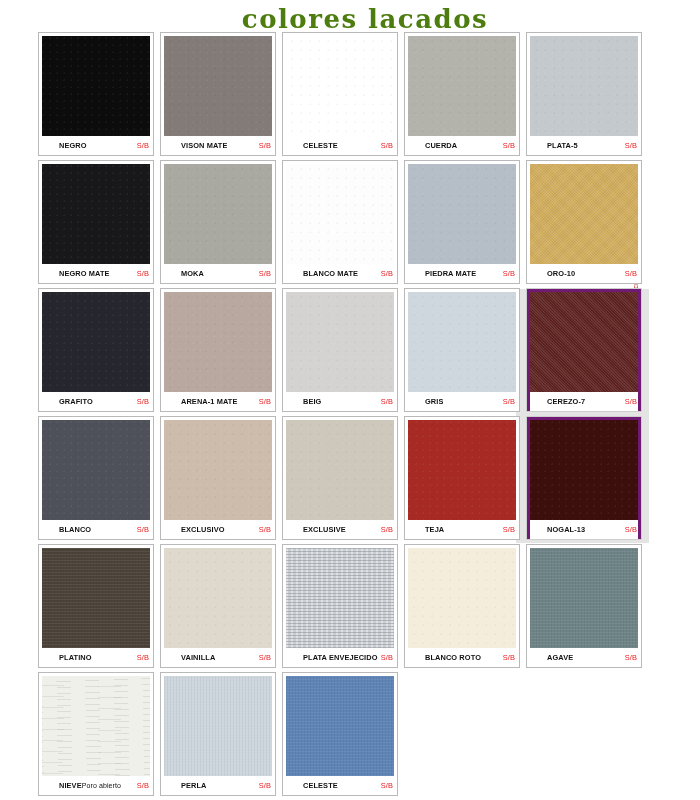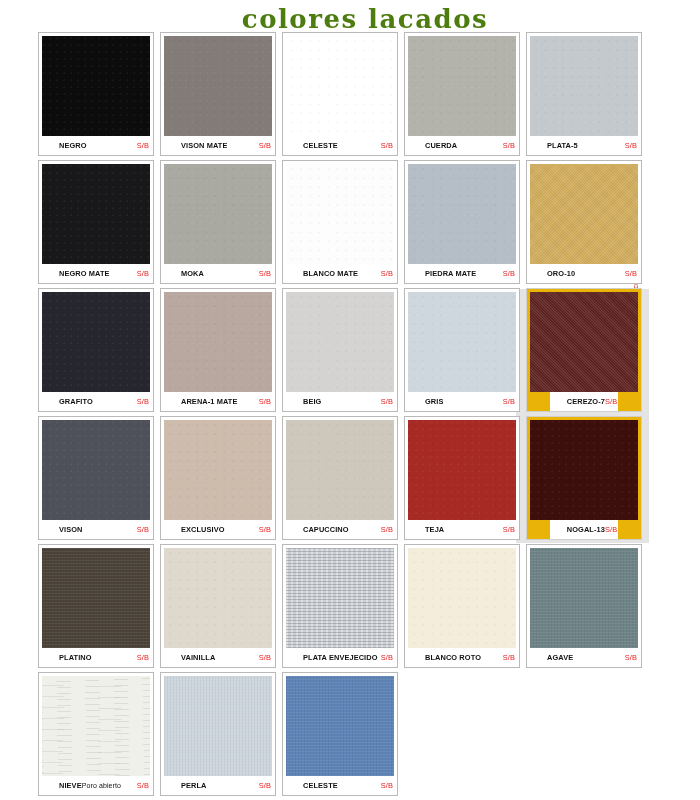--- a/index.html
+++ b/index.html
@@ -82,22 +82,21 @@
     box-sizing: border-box;
     border: 1px solid #b9b9b9;
     background: #ffffff;
     padding: 3px 3px 0 3px;
     display: flex;
     flex-direction: column;
     height: 124px;
   }
   .card.on-panel {
     border-color: #cfcfcf;
-    background: #eab308;
-    align-items: center;
+    background: #701a75;
   }
 
   .swatch {
     flex: 1 1 auto;
     width: 100%;
     min-height: 0;
     position: relative;
     overflow: hidden;
   }
 
@@ -317,35 +316,35 @@
           <div class="label">
             <div class="name">CEREZO-7</div>
             <div class="sb">S/B</div>
           </div>
         </div>
       </div>
       <div class="row">
         <div class="card">
           <div class="swatch tex-plain" style="background: rgb(79, 81, 90);"></div>
           <div class="label">
-            <div class="name">VISON</div>
+            <div class="name">BLANCO</div>
             <div class="sb">S/B</div>
           </div>
         </div>
         <div class="card">
           <div class="swatch tex-plain" style="background: rgb(205, 187, 172);"></div>
           <div class="label">
             <div class="name">EXCLUSIVO</div>
             <div class="sb">S/B</div>
           </div>
         </div>
         <div class="card">
           <div class="swatch tex-plain" style="background: rgb(206, 200, 188);"></div>
           <div class="label">
-            <div class="name">CAPUCCINO</div>
+            <div class="name">EXCLUSIVE</div>
             <div class="sb">S/B</div>
           </div>
         </div>
         <div class="card">
           <div class="swatch tex-plain" style="background: rgb(167, 43, 36);"></div>
           <div class="label">
             <div class="name">TEJA</div>
             <div class="sb">S/B</div>
           </div>
         </div>

